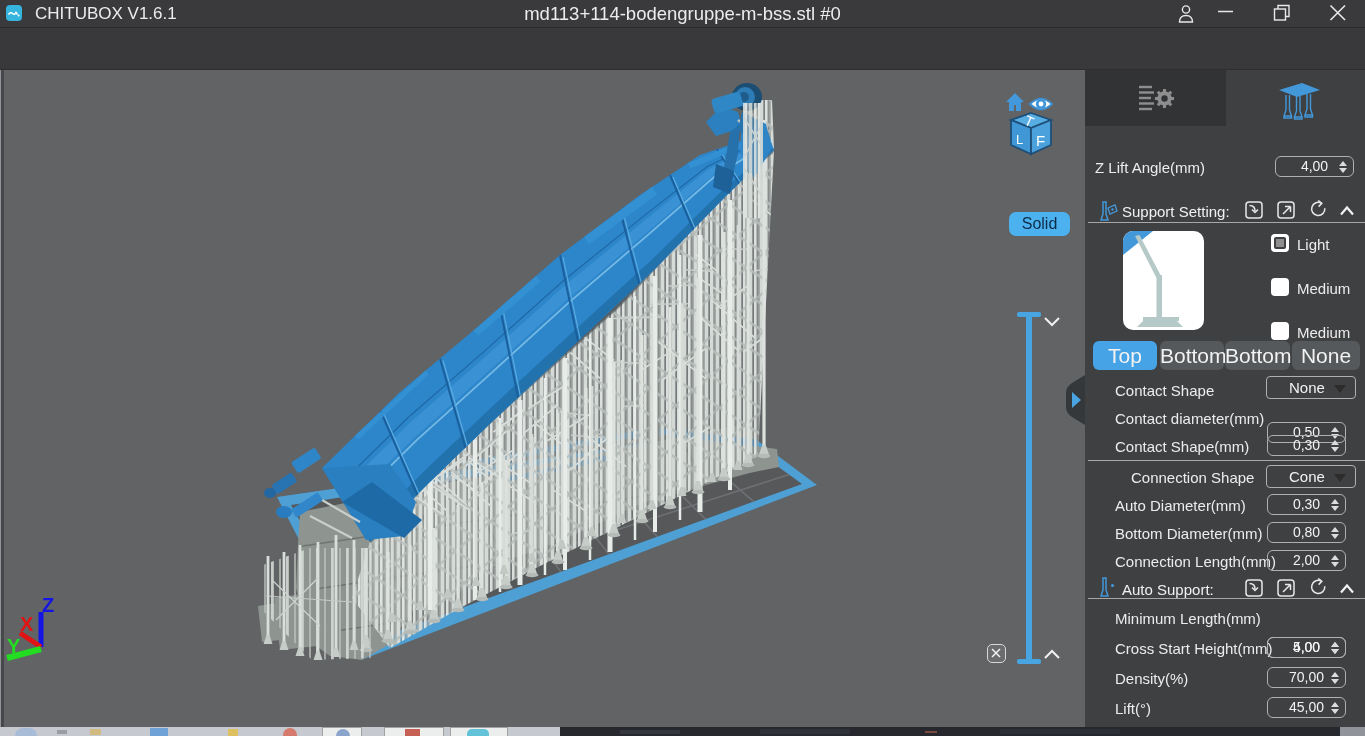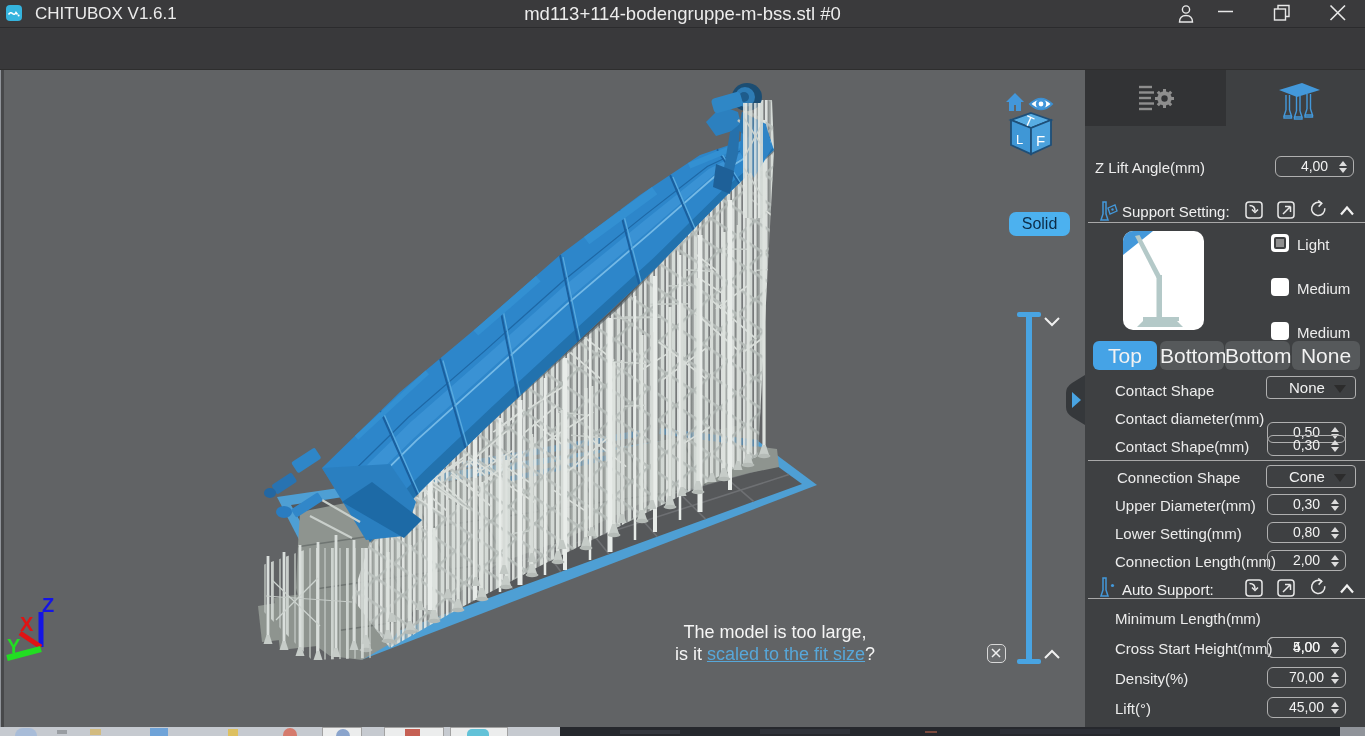--- a/index.html
+++ b/index.html
@@ -388,21 +388,20 @@
   <div class="ov" style="left:987px;top:574px;width:19px;height:19px;border:1.5px solid #d8d8d8;border-radius:5px;background:#6a6c6e">
     <svg width="16" height="16" viewBox="0 0 16 16">
         <path d="M4 4 L12 12 M12 4 L4 12" stroke="#f0f0f0" stroke-width="1.5"></path>
       </svg>
   </div>
 
   <svg class="ov" style="left:1066px;top:305px" width="19" height="50" viewBox="0 0 19 50">
     <path d="M19 0 L6 8 Q0 12 0 18 V32 Q0 38 6 42 L19 50 Z" fill="#35383b"></path>
     <polygon points="6,17 15,25 6,33" fill="#49a4e2"></polygon>
   </svg>
-  <div id="msg">The model is too large,<br>is it <a>scaled to the fit size</a>?</div>
 </div>
 <div id="lborder1"></div>
 <div id="lborder2"></div>
 <div id="panel">
   <div id="tabL">
     <svg style="position:absolute;left:53px;top:14px" width="36" height="28" viewBox="0 0 36 28">
       <g stroke="#8e8e8e" stroke-width="2.4">
           <line x1="1" y1="3" x2="14" y2="3"></line>
           <line x1="1" y1="8.5" x2="16" y2="8.5"></line>
           <line x1="1" y1="14" x2="13" y2="14"></line>
@@ -509,30 +508,30 @@
   <div class="spin" style="left:182px;top:352px">0,50<svg class="ar" viewBox="0 0 10 18">
         <polygon points="5,3 9,8 1,8" fill="#dcdcdc"></polygon>
         <polygon points="5,15 9,10 1,10" fill="#dcdcdc"></polygon>
       </svg></div>
   <div class="row" style="left:30px;top:368px">Contact Shape(mm)</div>
   <div class="spin" style="left:182px;top:365px">0,30<svg class="ar" viewBox="0 0 10 18">
         <polygon points="5,3 9,8 1,8" fill="#dcdcdc"></polygon>
         <polygon points="5,15 9,10 1,10" fill="#dcdcdc"></polygon>
       </svg></div>
   <div class="hline" style="top:390px"></div>
-  <div class="row" style="left:32px;top:399px">Connection Shape</div>
+  <div class="row" style="left:46px;top:399px">Connection Shape</div>
   <div class="drop" style="left:181px;top:395px">Cone<svg style="position:absolute;right:8px;top:7px" width="14" height="10" viewBox="0 0 14 10">
         <polygon points="1,1 13,1 7,9" fill="#2c2c2c"></polygon>
       </svg></div>
-  <div class="row" style="left:30px;top:427px">Upper Diameter(mm)</div>
+  <div class="row" style="left:30px;top:427px">Auto Diameter(mm)</div>
   <div class="spin" style="left:182px;top:424px">0,30<svg class="ar" viewBox="0 0 10 18">
         <polygon points="5,3 9,8 1,8" fill="#dcdcdc"></polygon>
         <polygon points="5,15 9,10 1,10" fill="#dcdcdc"></polygon>
       </svg></div>
-  <div class="row" style="left:30px;top:455px">Lower Setting(mm)</div>
+  <div class="row" style="left:30px;top:455px">Bottom Diameter(mm)</div>
   <div class="spin" style="left:182px;top:452px">0,80<svg class="ar" viewBox="0 0 10 18">
         <polygon points="5,3 9,8 1,8" fill="#dcdcdc"></polygon>
         <polygon points="5,15 9,10 1,10" fill="#dcdcdc"></polygon>
       </svg></div>
   <div class="row" style="left:30px;top:483px">Connection Length(mm)</div>
   <div class="spin" style="left:182px;top:480px">2,00<svg class="ar" viewBox="0 0 10 18">
         <polygon points="5,3 9,8 1,8" fill="#dcdcdc"></polygon>
         <polygon points="5,15 9,10 1,10" fill="#dcdcdc"></polygon>
       </svg></div>
 

